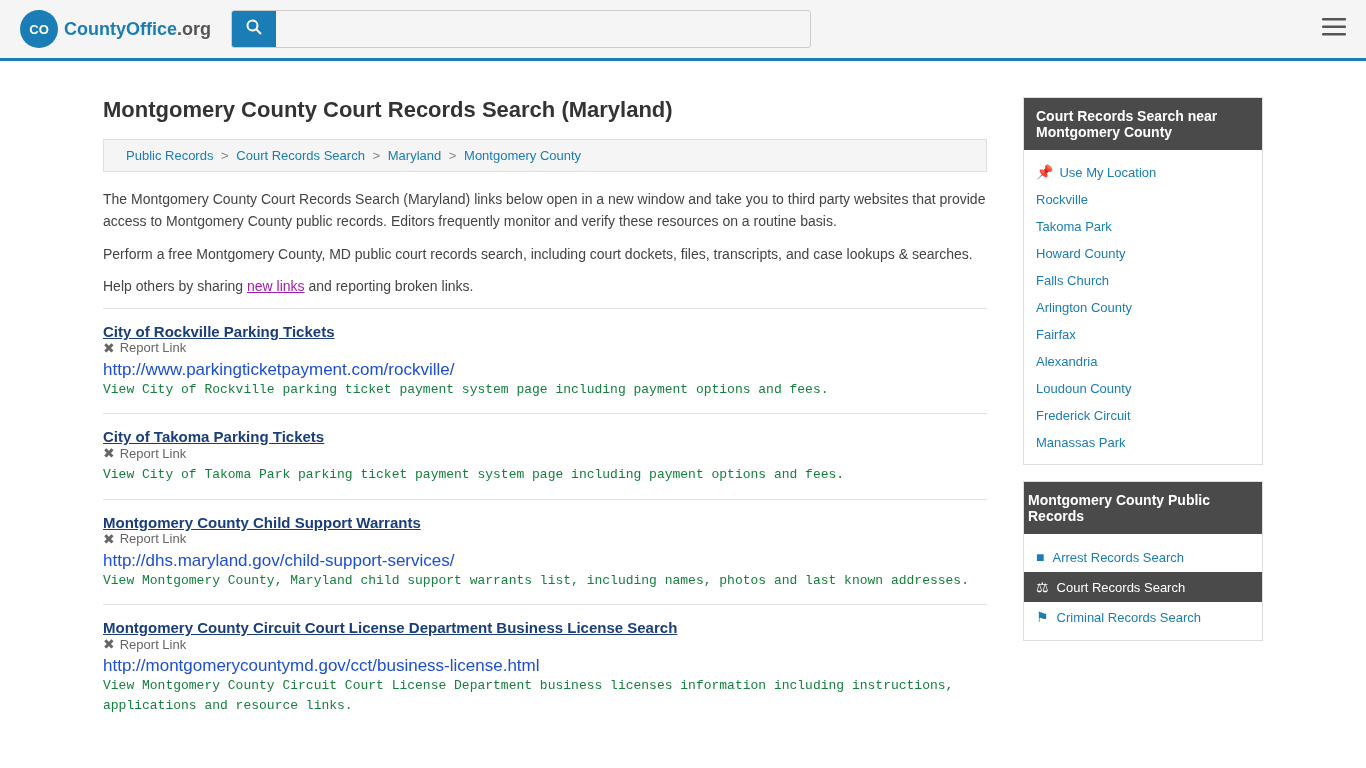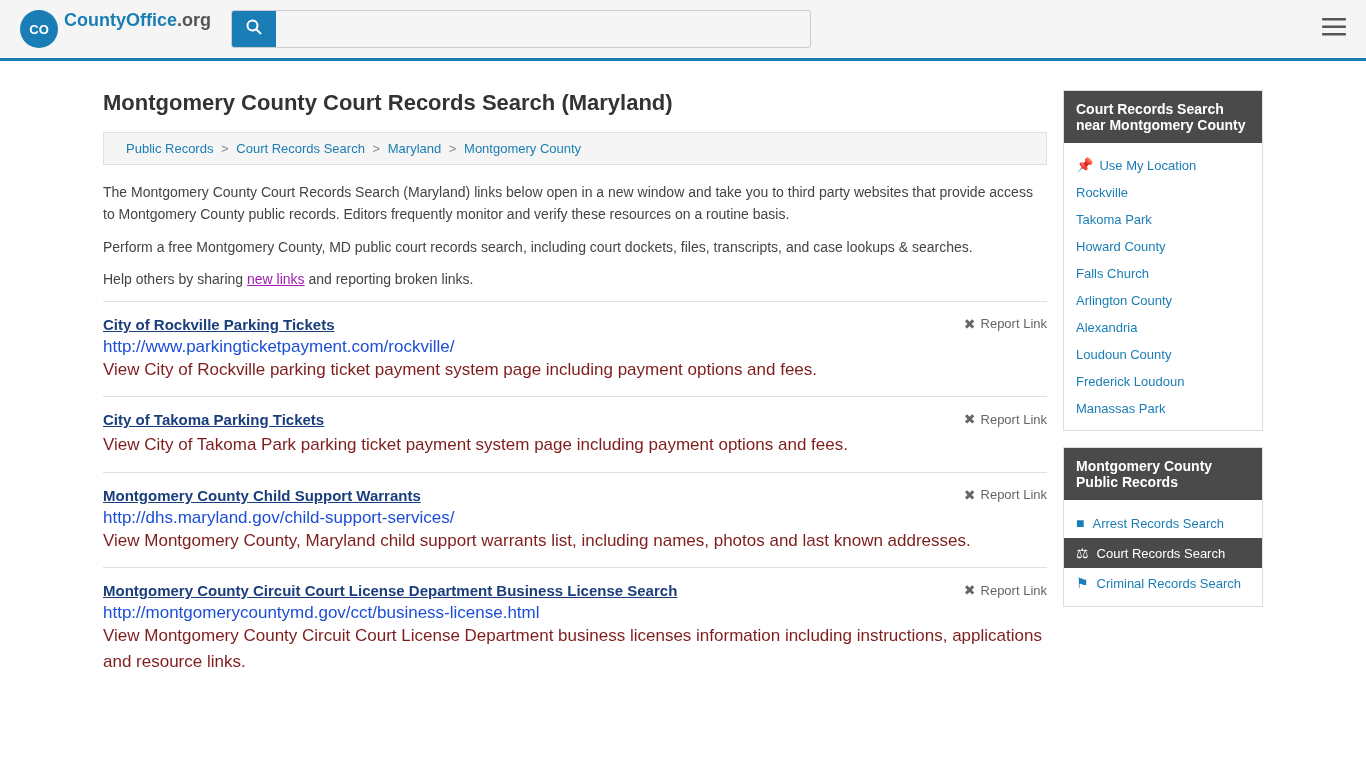--- a/index.html
+++ b/index.html
@@ -9,20 +9,21 @@
     .header {
       background: #f5f5f5;
       border-bottom: 3px solid #1a7db5;
       padding: 10px 20px;
       display: flex;
       align-items: center;
       gap: 20px;
     }
     .logo-area {
       display: flex;
+      align-items: center;
       gap: 6px;
       text-decoration: none;
     }
     .logo-circle {
       width: 38px;
       height: 38px;
       background: #1a7db5;
       border-radius: 50%;
       display: flex;
       align-items: center;
@@ -69,30 +70,30 @@
       border: none;
       cursor: pointer;
       font-size: 22px;
       color: #555;
       margin-left: auto;
     }
 
     
     .main-container {
       max-width: 1200px;
-      margin: 9px auto;
+      margin: 16px auto;
       padding: 20px;
       display: flex;
-      gap: 16px;
+      gap: 36px;
     }
     .content-area {
       flex: 1;
     }
     .sidebar {
-      width: 200px;
+      width: 240px;
       flex-shrink: 0;
     }
 
     
     .page-title {
       font-size: 22px;
       font-weight: bold;
       color: #333;
       margin-bottom: 16px;
     }
@@ -127,20 +128,21 @@
     
     .result-item {
       border-top: 1px solid #e0e0e0;
       padding: 14px 0;
     }
     .result-header {
       display: flex;
       justify-content: space-between;
       align-items: flex-start;
       margin-bottom: 4px;
+      flex-direction: column;
     }
     .result-title {
       font-size: 15px;
       font-weight: bold;
       color: #1a3d7c;
       text-decoration: underline;
       cursor: pointer;
     }
     .report-link {
       display: flex;
@@ -155,23 +157,24 @@
     .report-icon {
       font-size: 14px;
     }
     .result-url {
       color: #1d4ed8;
       font-size: 17px;
       margin-bottom: 4px;
       text-decoration: none;
     }
     .result-desc {
-      font-size: 17px;
-      color: #7f1d1d;
+      font-size: 13px;
+      color: #15803d;
       line-height: 1.5;
+      font-family: Liberation Mono, monospace;
     }
 
     
     .sidebar-box {
       border: 1px solid #ddd;
       margin-bottom: 16px;
       font-size: 13px;
     }
     .sidebar-box-header {
       background: #4a4a4a;
@@ -193,21 +196,21 @@
       cursor: pointer;
     }
     .sidebar-link .loc-icon {
       color: #cc0000;
       font-size: 14px;
     }
 
     .sidebar-box2-header {
       background: #4a4a4a;
       color: #fff;
-      padding: 10px 12px;
+      padding: 10px 4px;
       font-size: 14px;
       font-weight: bold;
     }
     .sidebar-rec-link {
       display: flex;
       align-items: center;
       gap: 8px;
       padding: 7px 12px;
       color: #1a7db5;
       text-decoration: none;
@@ -336,23 +339,24 @@
         <a class="sidebar-link" href="#">
           <span class="loc-icon">📌</span>
           <span>Use My Location</span>
         </a>
         <div id="nearby-links-container">
             <a class="sidebar-link" href="#">Rockville</a>
             <a class="sidebar-link" href="#">Takoma Park</a>
             <a class="sidebar-link" href="#">Howard County</a>
             <a class="sidebar-link" href="#">Falls Church</a>
             <a class="sidebar-link" href="#">Arlington County</a>
+            <a class="sidebar-link" href="#">Fairfax</a>
             <a class="sidebar-link" href="#">Alexandria</a>
             <a class="sidebar-link" href="#">Loudoun County</a>
-            <a class="sidebar-link" href="#">Frederick Loudoun</a>
+            <a class="sidebar-link" href="#">Frederick Circuit</a>
             <a class="sidebar-link" href="#">Manassas Park</a>
           </div>
       </div>
     </div>
 
     <div class="sidebar-box">
       <div class="sidebar-box2-header">
         <span>Montgomery County Public Records</span>
       </div>
       <div class="sidebar-box-body">

